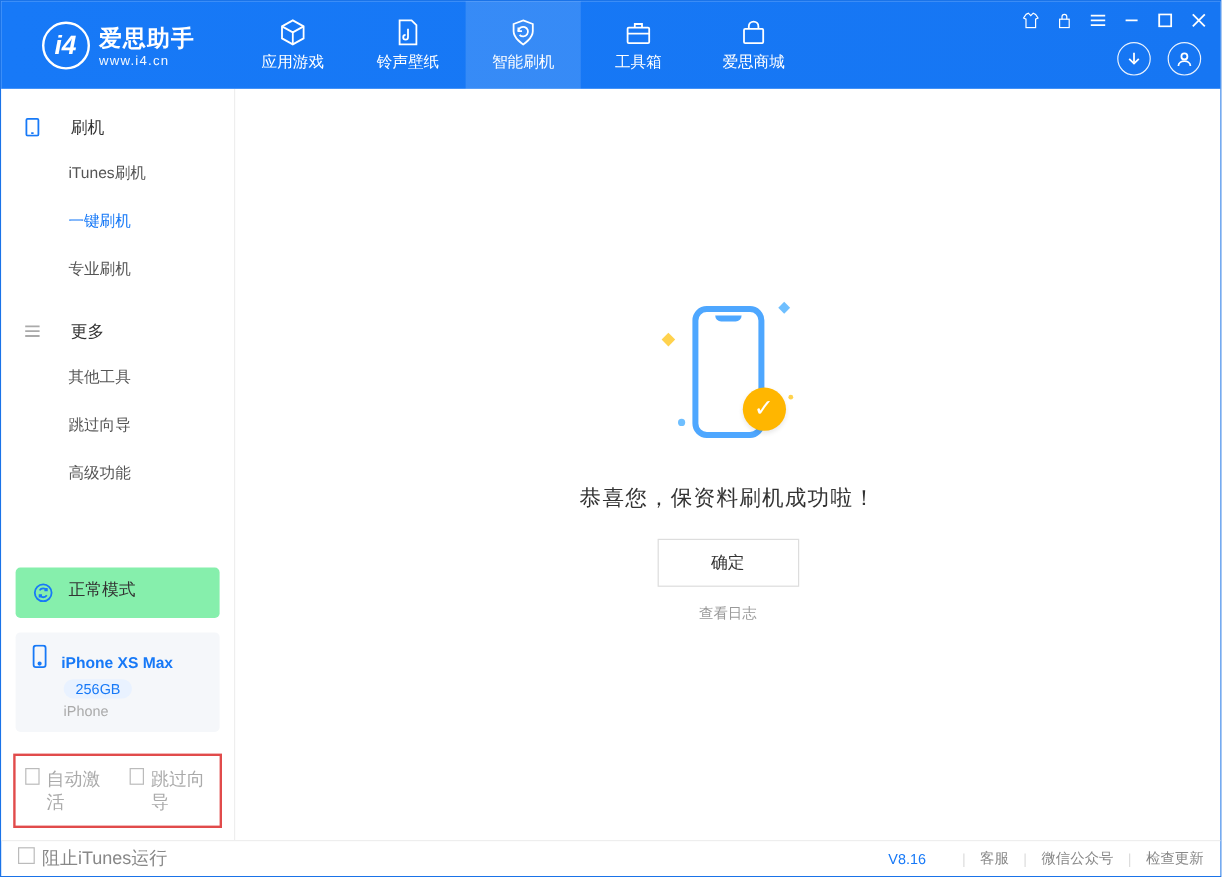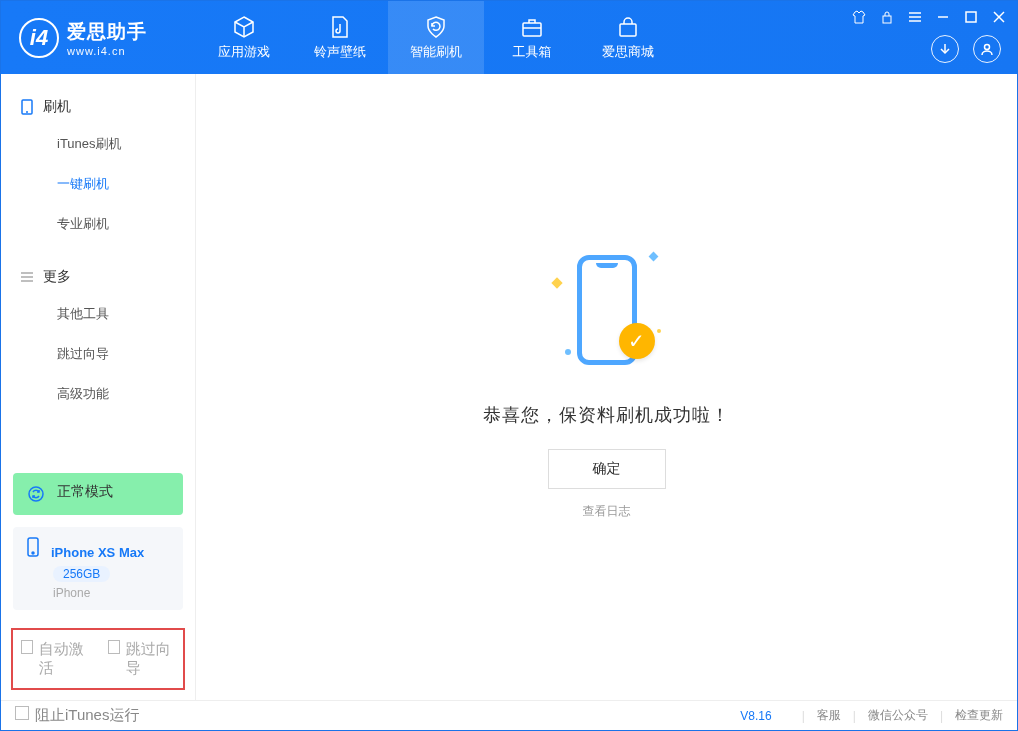--- a/index.html
+++ b/index.html
@@ -1,37 +1,37 @@
 <!DOCTYPE html>
 <html><head>
 <meta charset="utf-8">
 <style>
   * { margin: 0; padding: 0; box-sizing: border-box; }
   body { font-family: "Microsoft YaHei", "PingFang SC", Arial, sans-serif; font-size: 13px; color: #333; background: #f0f0f0; }
   .window { width: 1018px; height: 731px; background: #fff; border: 1px solid #1a73e8; position: relative; display: flex; flex-direction: column; }
   
   .header { height: 73px; background: linear-gradient(90deg, #1779f7 0%, #1676f3 100%); display: flex; align-items: center; color: #fff; position: relative; }
-  .logo-area { display: flex; align-items: center; padding: 0 18px; width: 195px; }
+  .logo-area { display: flex; align-items: center; padding: 0 18px; width: 195px; justify-content: center; }
   .logo-circle { width: 40px; height: 40px; border: 2px solid #fff; border-radius: 50%; display: flex; align-items: center; justify-content: center; font-style: italic; font-weight: bold; font-size: 22px; margin-right: 8px; }
   .logo-text .ch { font-size: 19px; font-weight: 600; letter-spacing: 1px; }
   .logo-text .en { font-size: 11px; letter-spacing: 1px; opacity: 0.95; }
   .tabs { display: flex; height: 100%; }
   .tab { width: 96px; display: flex; flex-direction: column; align-items: center; justify-content: center; cursor: pointer; gap: 4px; }
   .tab.active { background: rgba(255,255,255,0.14); }
   .tab-icon { width: 24px; height: 24px; display: flex; align-items: center; justify-content: center; }
   .tab-label { font-size: 13px; }
   .titlebar-icons { position: absolute; right: 10px; top: 8px; display: flex; gap: 12px; align-items: center; }
   .titlebar-icons .tico { width: 16px; height: 16px; display: flex; align-items: center; justify-content: center; cursor: pointer; color: #fff; font-size: 14px; }
   .right-circles { position: absolute; right: 16px; top: 34px; display: flex; gap: 14px; }
   .circ-btn { width: 28px; height: 28px; border: 1.5px solid rgba(255,255,255,0.9); border-radius: 50%; display: flex; align-items: center; justify-content: center; color: #fff; cursor: pointer; }
   
   .body { flex: 1; display: flex; overflow: hidden; }
   .sidebar { width: 195px; background: #fff; border-right: 1px solid #eee; display: flex; flex-direction: column; }
   .side-section { padding-top: 14px; }
-  .side-head { display: flex; align-items: center; gap: 8px; padding: 10px 18px 8px; color: #333; font-size: 14px; font-weight: 500;}
+  .side-head { display: flex; align-items: flex-start; gap: 24px; padding: 10px 18px 8px; color: #333; font-size: 14px; font-weight: 500;}
   .side-head .hicon { width: 16px; height: 16px; display:flex; align-items:center; justify-content:center; color:#888;}
   .side-item { padding: 11px 8px 11px 56px; font-size: 13px; color: #555; cursor: pointer; }
   .side-item.active { color: #1779f7; }
   .side-spacer { flex: 1; }
   .side-card { margin: 6px 12px; background: #86efac; border-radius: 4px; padding: 10px 12px; display: flex; align-items: flex-start; gap: 10px; font-size: 14px; color: #333; }
   .side-card .cicon { width: 22px; height: 22px; display:flex; align-items:center; justify-content:center; color:#1779f7;}
   .device-card { margin: 6px 12px 10px; background: #f5f7fa; border-radius: 4px; padding: 10px 12px; }
   .device-card .drow { display:flex; align-items:flex-end; gap:10px; }
   .device-card .dname { color: #1779f7; font-weight: 600; font-size: 13px; }
   .badge { display:inline-block; margin-top:6px; margin-left:28px; background:#e9f2ff; color:#1779f7; border-radius: 10px; padding: 1px 10px; font-size: 12px; }

